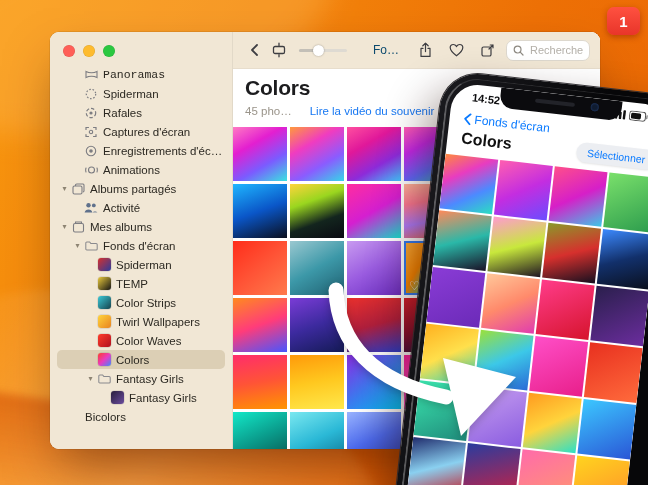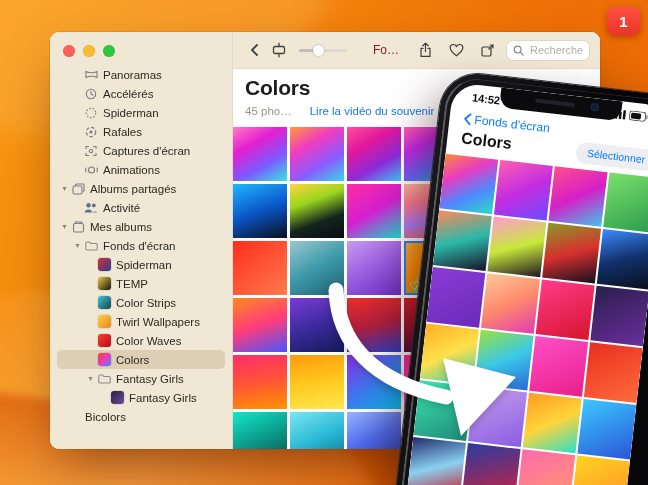--- a/index.html
+++ b/index.html
@@ -35,21 +35,21 @@
   .main{flex:1;display:flex;flex-direction:column;min-width:0;background:#fff;}
   .toolbar{height:36px;flex:none;background:var(--sidebar-bg,#f1e7d5);display:flex;align-items:center;
     padding:0 10px;border-bottom:1px solid rgba(0,0,0,.04);}
   .tbtn{background:none;border:none;padding:0;width:24px;height:24px;display:flex;
     align-items:center;justify-content:center;flex:none;cursor:default;}
   .slider{display:flex;align-items:center;width:48px;height:20px;position:relative;margin-left:8px;flex:none;}
   .slider .track{width:100%;height:3px;border-radius:2px;background:#dedad2;}
   .slider .fillp{position:absolute;left:0;width:40%;height:3px;border-radius:2px;background:#c3bfb7;}
   .slider .knob{position:absolute;left:14px;top:4.5px;width:11px;height:11px;border-radius:50%;
     background:#fff;box-shadow:0 0 2px rgba(0,0,0,.35);}
-  .tb-title{color:#7f1d1d;font-size:12px;margin-left:26px;flex:none;}
+  .tb-title{color:#0c4a6e;font-size:12px;margin-left:26px;flex:none;}
   .tb-right{margin-left:auto;display:flex;align-items:center;gap:7px;}
   .search{display:flex;align-items:center;background:#fff;border:1px solid #ddd8ce;border-radius:7px;
     height:21px;padding:0 6px;width:84px;box-sizing:border-box;}
   .search input{border:none;outline:none;width:60px;font-size:11px;background:transparent;color:#333;
     font-family:"Liberation Sans",sans-serif;}
   .search input::placeholder{color:#b3afa8;}
   
   .content{flex:1;position:relative;overflow:hidden;background:#fff;}
   .content-head{padding:7px 0 0 12px;}
   .content-head h1{font-size:21px;margin:0 0 5px;color:#1c1c1e;font-weight:700;letter-spacing:-.2px;}
@@ -105,38 +105,28 @@
 </div>
 
 <div class="window">
   <aside class="sidebar">
     <div class="traffic">
       <span class="tl red"></span>
       <span class="tl yellow"></span>
       <span class="tl green"></span>
     </div>
     <nav class="side-list" id="sidebar-list">
-        <div class="srow" style="padding-left: 15px;">
+        <div class="srow" style="padding-left: 15px; font-family: Liberation Mono, monospace;">
           <span class="chev"></span>
           <span class="sicon">
             <svg width="13" height="11" viewBox="0 0 13 11">
               <path d="M1,2.5 C4,4 9,4 12,2.5 L12,8.5 C9,7 4,7 1,8.5 Z" fill="none" stroke="#7d7d82" stroke-width="1.1"></path>
             </svg>
           </span>
           <span class="slabel">Panoramas</span>
-        </div>
-        <div class="srow" style="padding-left: 15px;">
-          <span class="chev"></span>
-          <span class="sicon">
-            <svg width="12" height="12" viewBox="0 0 12 12">
-              <circle cx="6" cy="6" r="4.7" fill="none" stroke="#7d7d82" stroke-width="1.1"></circle>
-              <path d="M6 3.2 V6 L8 7.2" fill="none" stroke="#7d7d82" stroke-width="1.1" stroke-linecap="round"></path>
-            </svg>
-          </span>
-          <span class="slabel">Accélérés</span>
         </div>
         <div class="srow" style="padding-left: 15px;">
           <span class="chev"></span>
           <span class="sicon">
             <svg width="12" height="12" viewBox="0 0 12 12">
               <circle cx="6" cy="6" r="4.7" fill="none" stroke="#7d7d82" stroke-width="1.2" stroke-dasharray="1.6 1.7"></circle>
             </svg>
           </span>
           <span class="slabel">Spiderman</span>
         </div>
@@ -154,20 +144,30 @@
           <span class="chev"></span>
           <span class="sicon">
             <svg width="12" height="12" viewBox="0 0 12 12">
               <g fill="none" stroke="#7d7d82" stroke-width="1.2" stroke-linecap="round">
                 <path d="M1,3.5 V1.5 H3.5 M8.5,1.5 H11 V3.5 M11,8.5 V10.5 H8.5 M3.5,10.5 H1 V8.5"></path>
               </g>
               <circle cx="6" cy="6" r="1.7" fill="none" stroke="#7d7d82" stroke-width="1.1"></circle>
             </svg>
           </span>
           <span class="slabel">Captures d'écran</span>
+        </div>
+        <div class="srow" style="padding-left: 15px;">
+          <span class="chev"></span>
+          <span class="sicon">
+            <svg width="12" height="12" viewBox="0 0 12 12">
+              <circle cx="6" cy="6" r="4.7" fill="none" stroke="#7d7d82" stroke-width="1.1"></circle>
+              <circle cx="6" cy="6" r="1.8" fill="#7d7d82"></circle>
+            </svg>
+          </span>
+          <span class="slabel">Enregistrements d'écran</span>
         </div>
         <div class="srow" style="padding-left: 15px;">
           <span class="chev"></span>
           <span class="sicon">
             <svg width="13" height="12" viewBox="0 0 13 12">
               <circle cx="6.5" cy="6" r="3" fill="none" stroke="#7d7d82" stroke-width="1.1"></circle>
               <path d="M1,4 A6,6 0 0,0 1,8 M12,4 A6,6 0 0,1 12,8" fill="none" stroke="#7d7d82" stroke-width="1.1" stroke-linecap="round"></path>
             </svg>
           </span>
           <span class="slabel">Animations</span>

